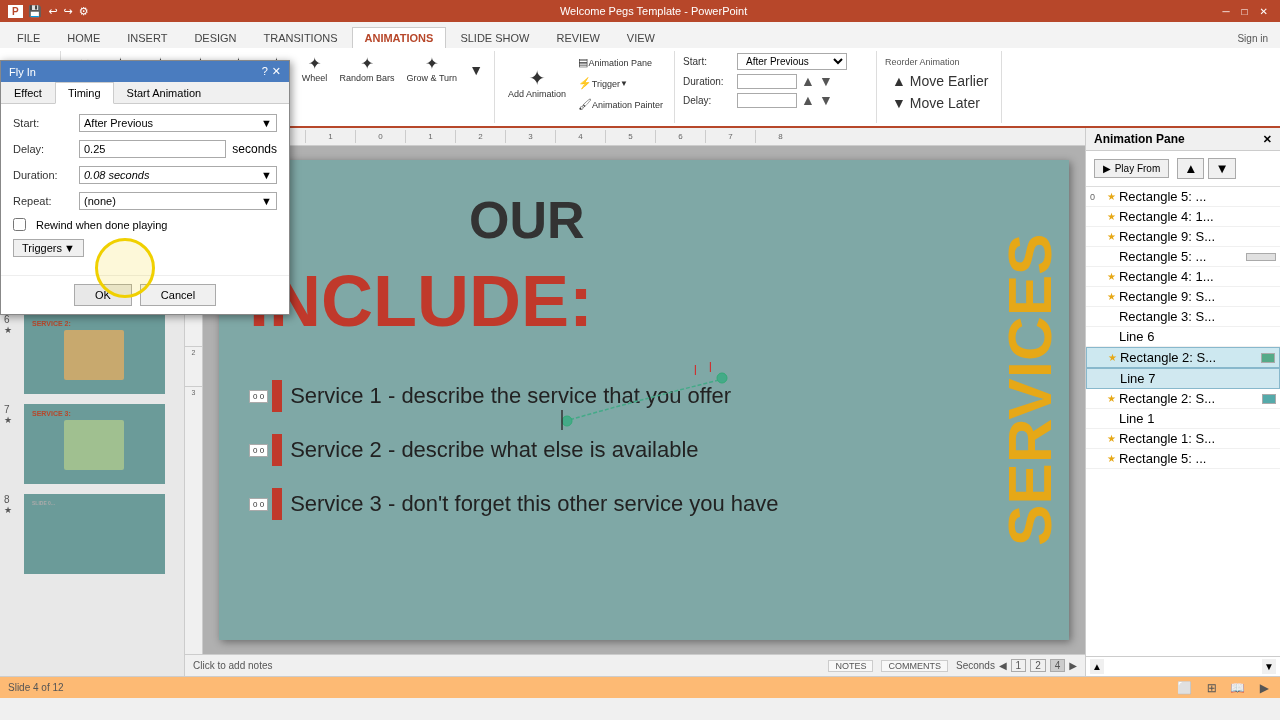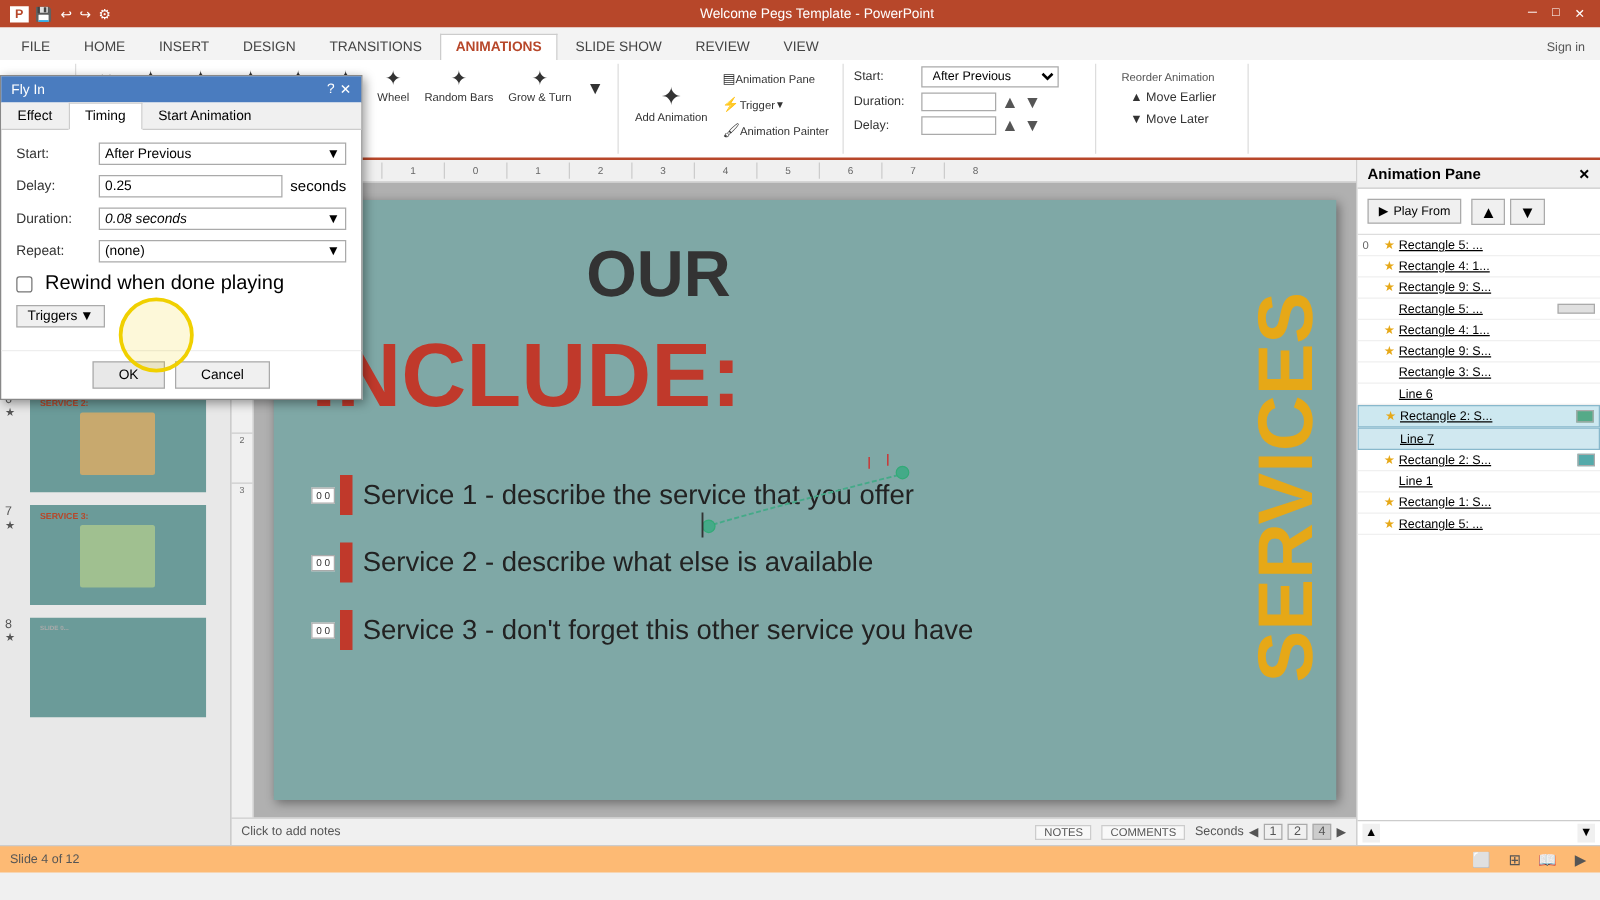--- a/index.html
+++ b/index.html
@@ -108,21 +108,21 @@
     }
     .anim-label { font-size: 10px; color: #333; min-width: 50px; }
     .anim-value {
       background: white;
       border: 1px solid #aaa;
       padding: 1px 4px;
       font-size: 10px;
       width: 70px;
     }
     .move-btn {
-      font-size: 10px;
+      font-size: 14px;
       color: #333;
       cursor: pointer;
       padding: 1px 6px;
       border: 1px solid transparent;
       white-space: nowrap;
     }
 
     
     #main {
       display: flex;
@@ -354,21 +354,21 @@
       display: flex;
       align-items: center;
       padding: 2px 4px;
       border-bottom: 1px solid #f0f0f0;
       gap: 3px;
       cursor: pointer;
     }
     .anim-item.selected { background: #cde8f0; border: 1px solid #88b8cc; }
     .anim-item .anim-idx { min-width: 14px; font-size: 9px; color: #666; }
     .anim-item .anim-star { color: #e6a817; font-size: 10px; }
-    .anim-item .anim-name { flex: 1; font-size: 10px; overflow: hidden; text-overflow: ellipsis; white-space: nowrap; text-decoration: underline; }
+    .anim-item .anim-name { flex: 1; font-size: 13px; overflow: hidden; text-overflow: ellipsis; white-space: nowrap; }
     .anim-scroll-btn { background: #f0f0f0; border: none; cursor: pointer; font-size: 10px; padding: 2px; }
 
     
     #dialog-overlay {
       position: fixed;
       top: 0; left: 0; right: 0; bottom: 0;
       z-index: 100;
       pointer-events: none;
     }
     #timing-dialog {
@@ -949,21 +949,21 @@
       </div>
       <div class="dlg-row">
         <span class="dlg-label">Repeat:</span>
         <div class="dlg-select" style="width:120px;">
           <span>(none)</span>
           <span>▼</span>
         </div>
       </div>
       <div class="dlg-row">
         <input type="checkbox" class="dlg-checkbox" style="">
-        <span style="font-size:16px;">Rewind when done playing</span>
+        <span style="font-size:11px;">Rewind when done playing</span>
       </div>
       <div class="dlg-row">
         <button class="dlg-triggers-btn">
           <span>Triggers</span>
           <span>▼</span>
         </button>
       </div>
     </div>
     <div id="dialog-footer">
       <button class="dlg-btn primary">OK</button>

